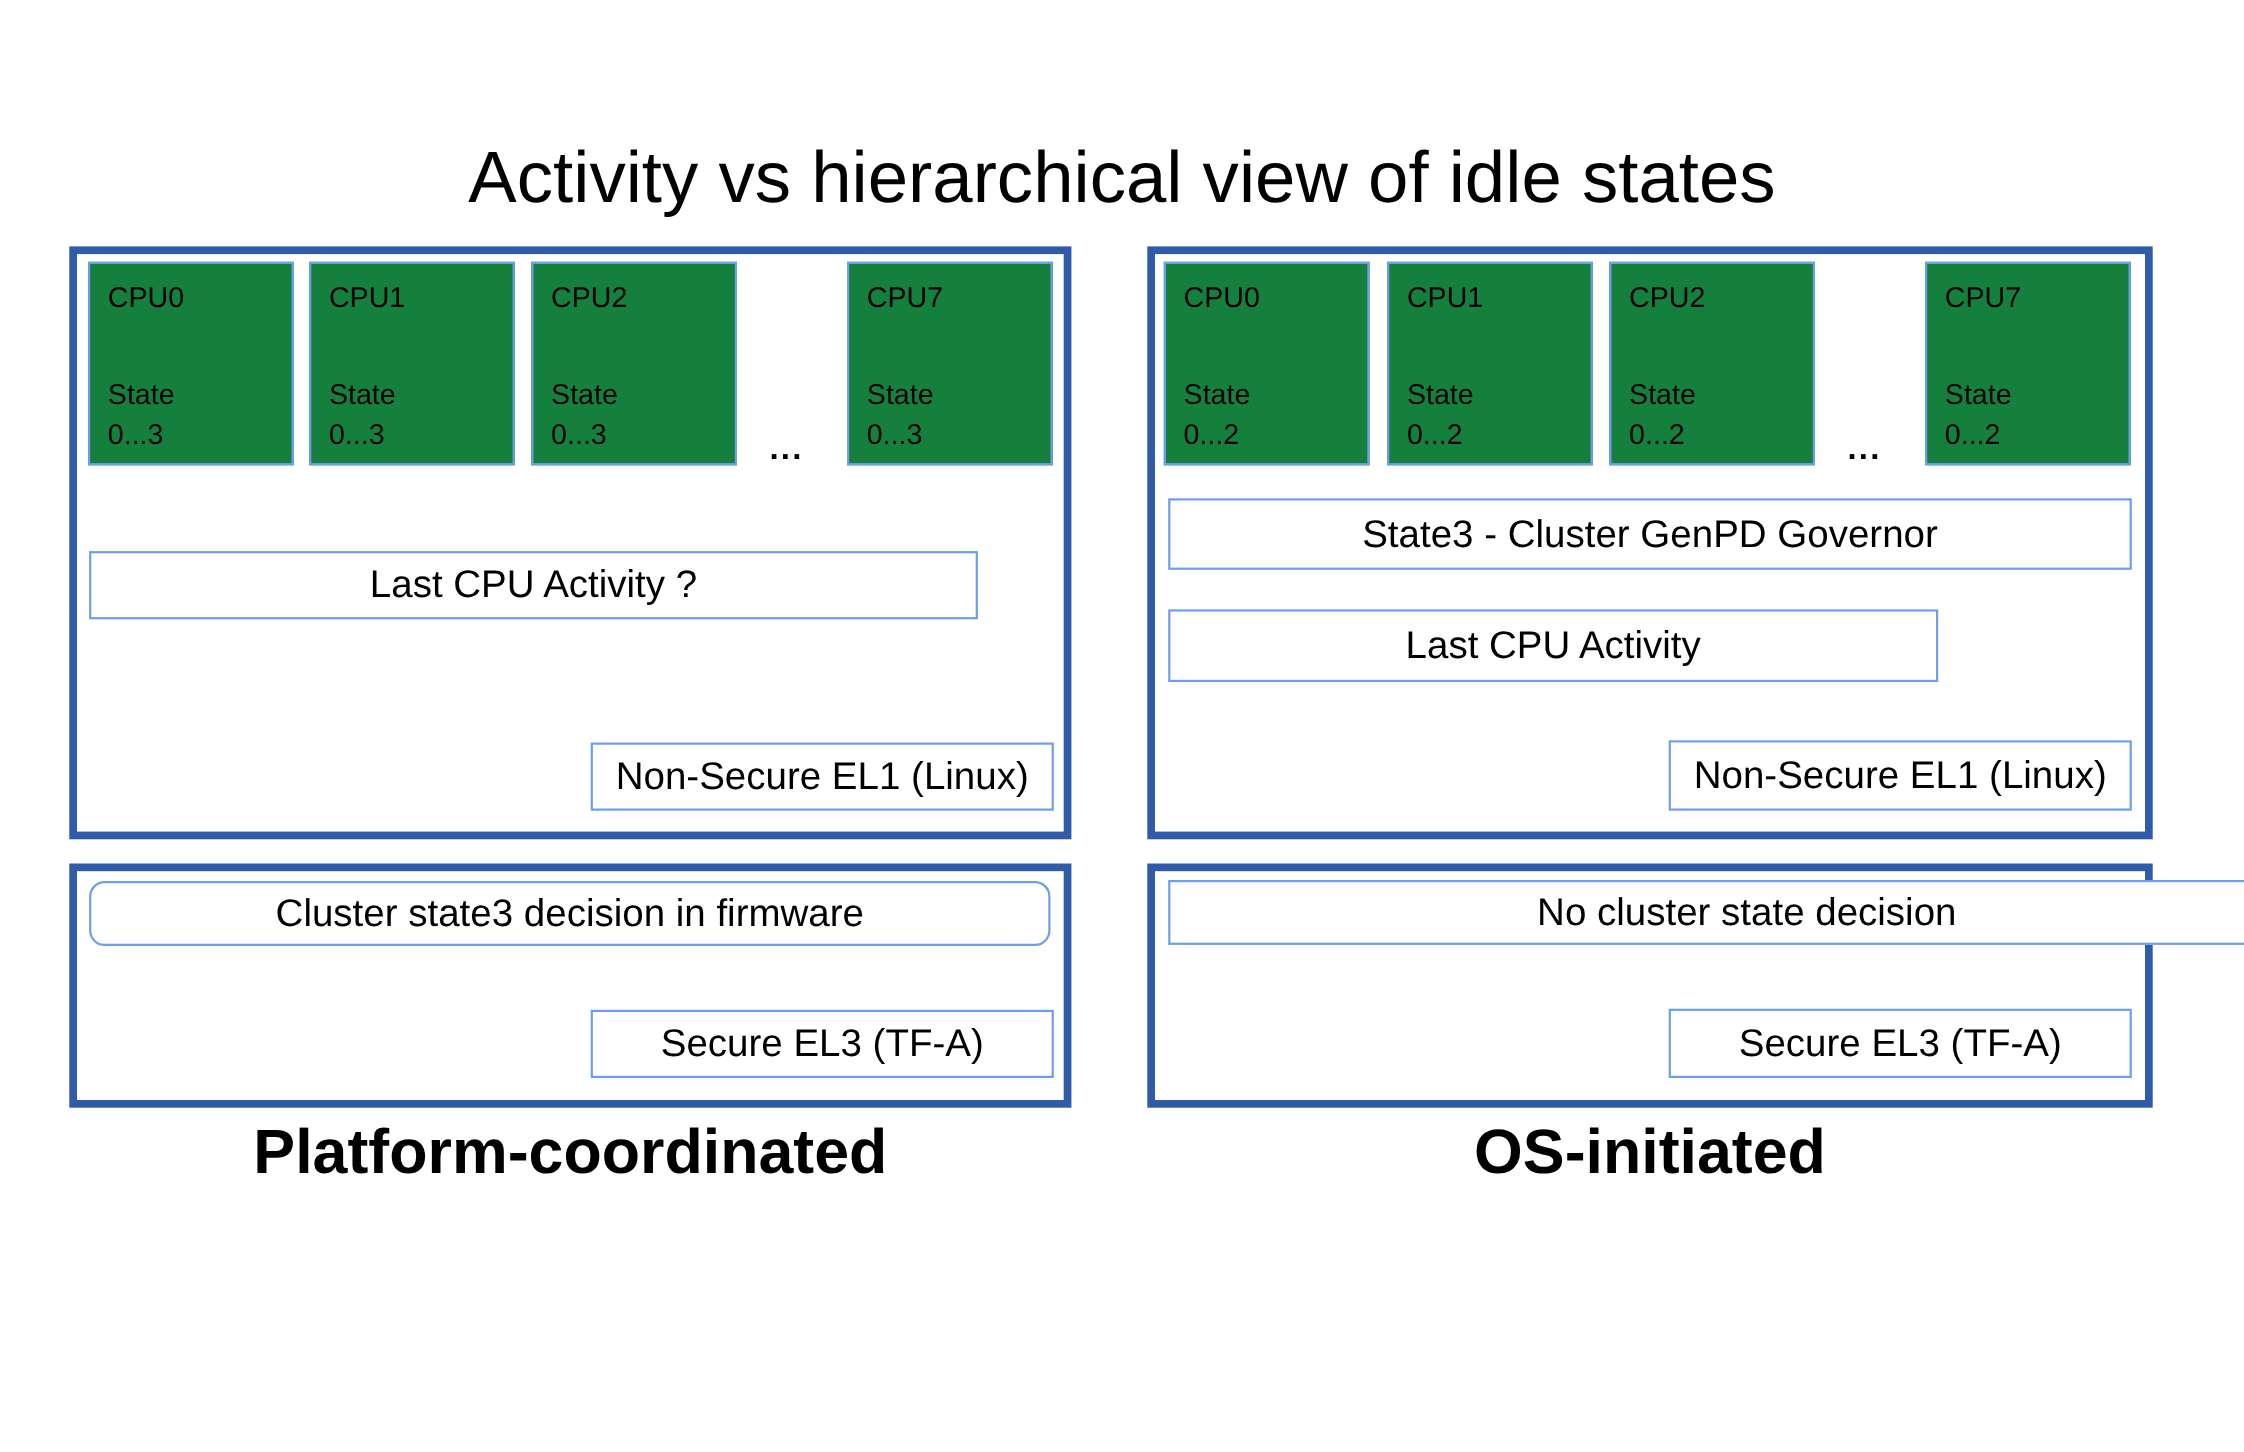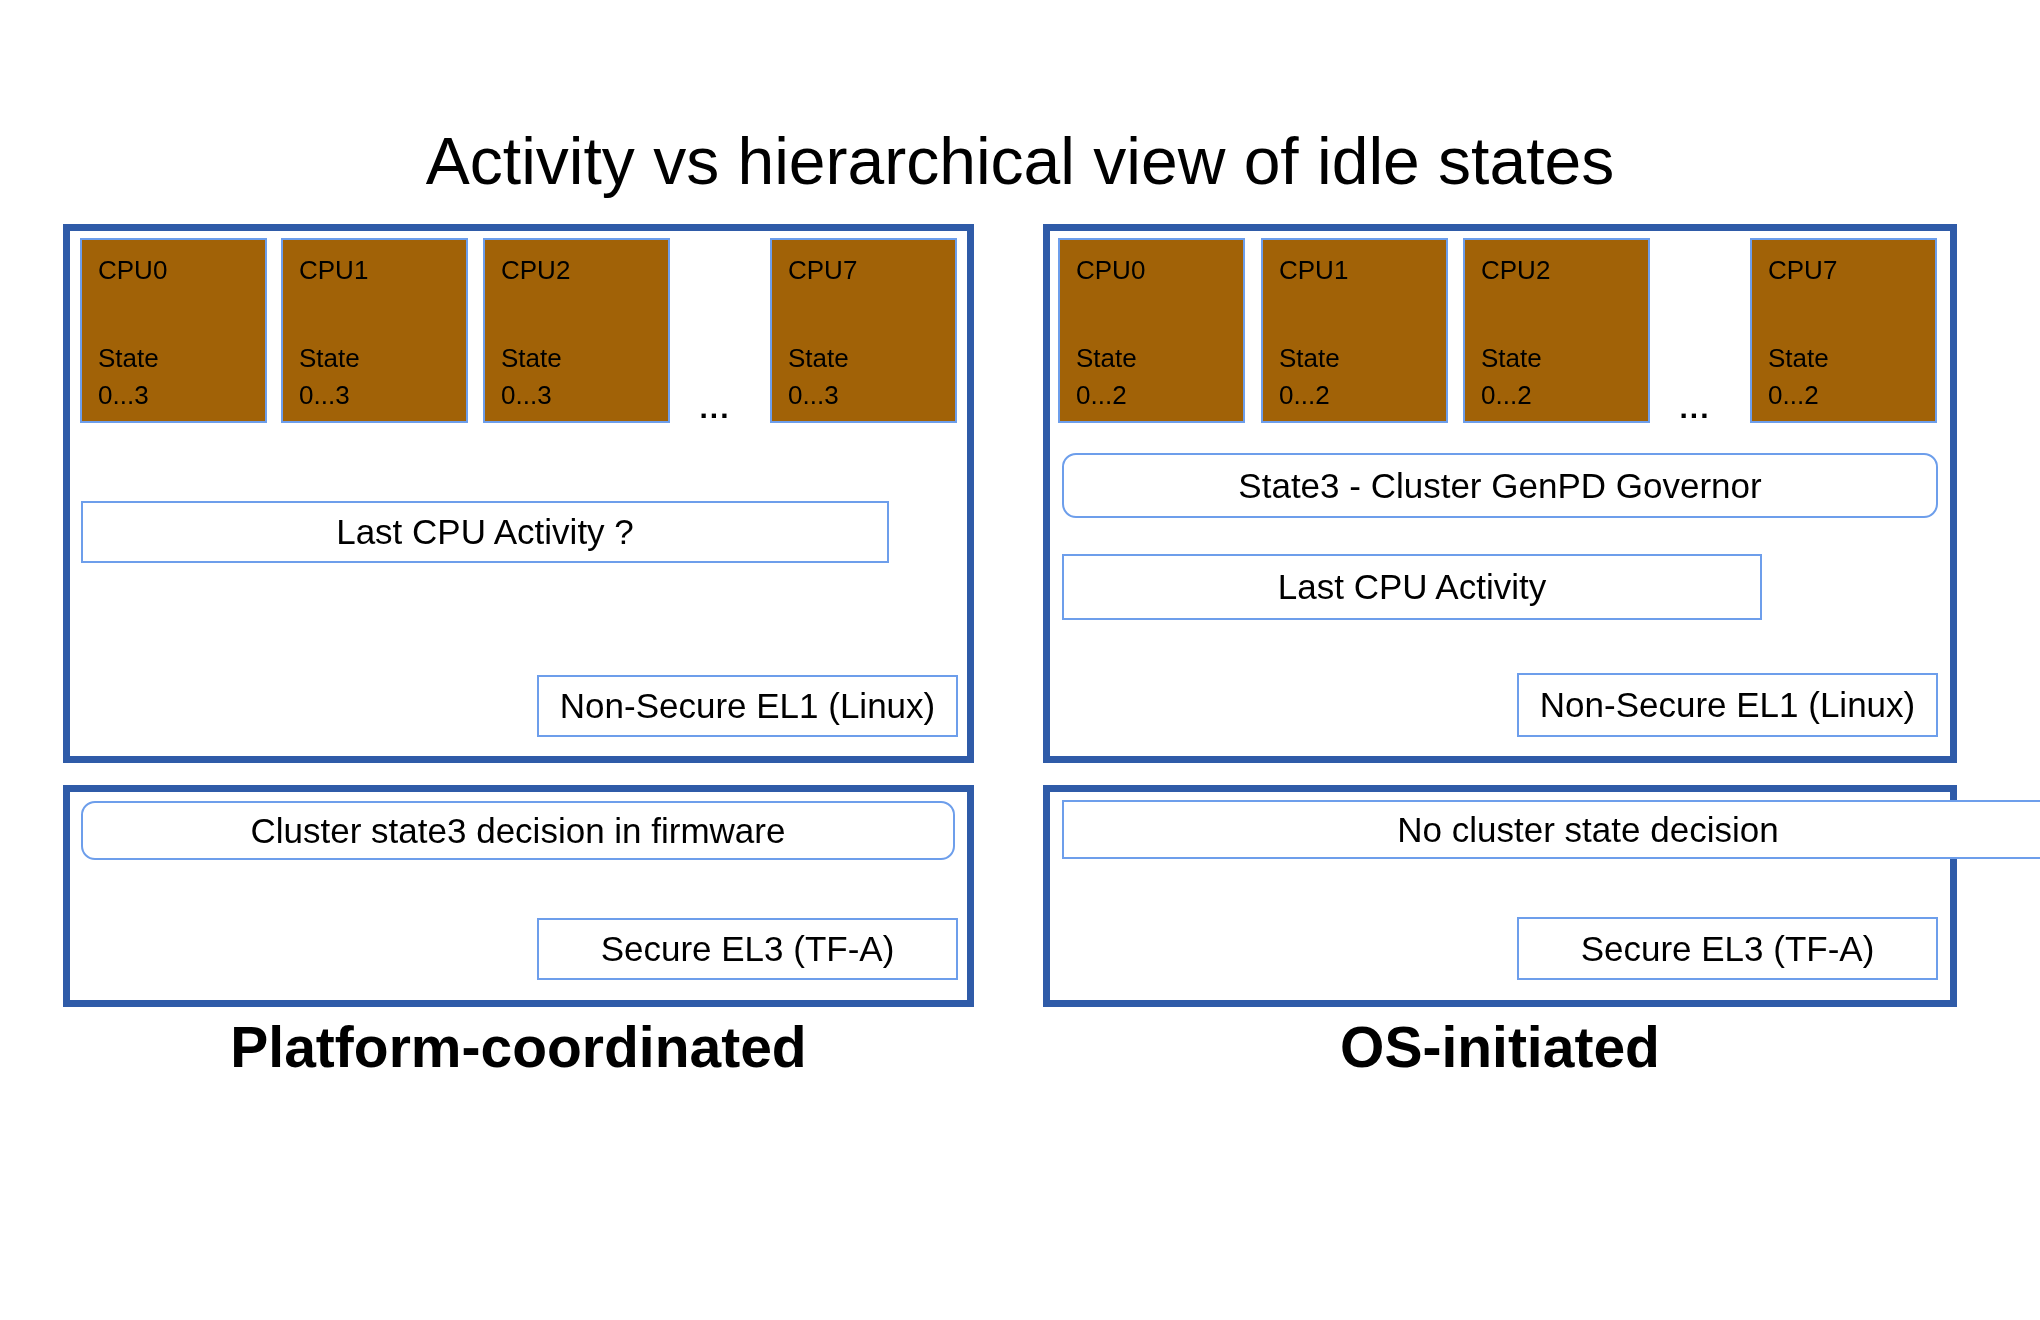--- a/index.html
+++ b/index.html
@@ -32,21 +32,21 @@
     box-sizing:border-box;
   }
   .cpu-box{
     position:absolute;
     width:187px;height:185px;
     border:2px solid var(--inner-border);
     box-sizing:border-box;
     padding:16px 16px 6px 16px;
     display:flex;flex-direction:column;justify-content:space-between;
     font-size:26px;line-height:1.1;
-    background:#a16207;
+    background:#15803d;
   }
   .cpu-state{line-height:1.45;}
   .wide-box{
     position:absolute;
     border:2px solid var(--inner-border);
     box-sizing:border-box;
     display:flex;align-items:center;justify-content:center;
     font-size:35px;
     background:#fff;
     white-space:nowrap;
@@ -149,21 +149,21 @@
     <div class="ellipsis" style="left:595px;top:160px;">...</div>
 
     <div class="cpu-box" style="left:700px;top:7px;">
       <div>CPU7</div>
       <div class="cpu-state">
         <div>State</div>
         <div>0...2</div>
       </div>
     </div>
 
-    <div class="wide-box" style="left:12px;top:222px;width:876px;height:65px;border-radius:14px;">State3 - Cluster GenPD Governor</div>
+    <div class="wide-box" style="left:12px;top:222px;width:876px;height:65px;">State3 - Cluster GenPD Governor</div>
 
     <div class="wide-box" style="left:12px;top:323px;width:700px;height:66px;">Last CPU Activity</div>
 
     <div class="wide-box" style="left:467px;top:442px;width:421px;height:64px;">Non-Secure EL1 (Linux)</div>
   </div>
 
   <div class="outer-box" style="left:1043px;top:785px;width:914px;height:222px;">
     <div class="wide-box" style="left:12px;top:8px;width:1052px;height:59px;">No cluster state decision</div>
     <div class="wide-box" style="left:467px;top:125px;width:421px;height:63px;">Secure EL3 (TF-A)</div>
   </div>

